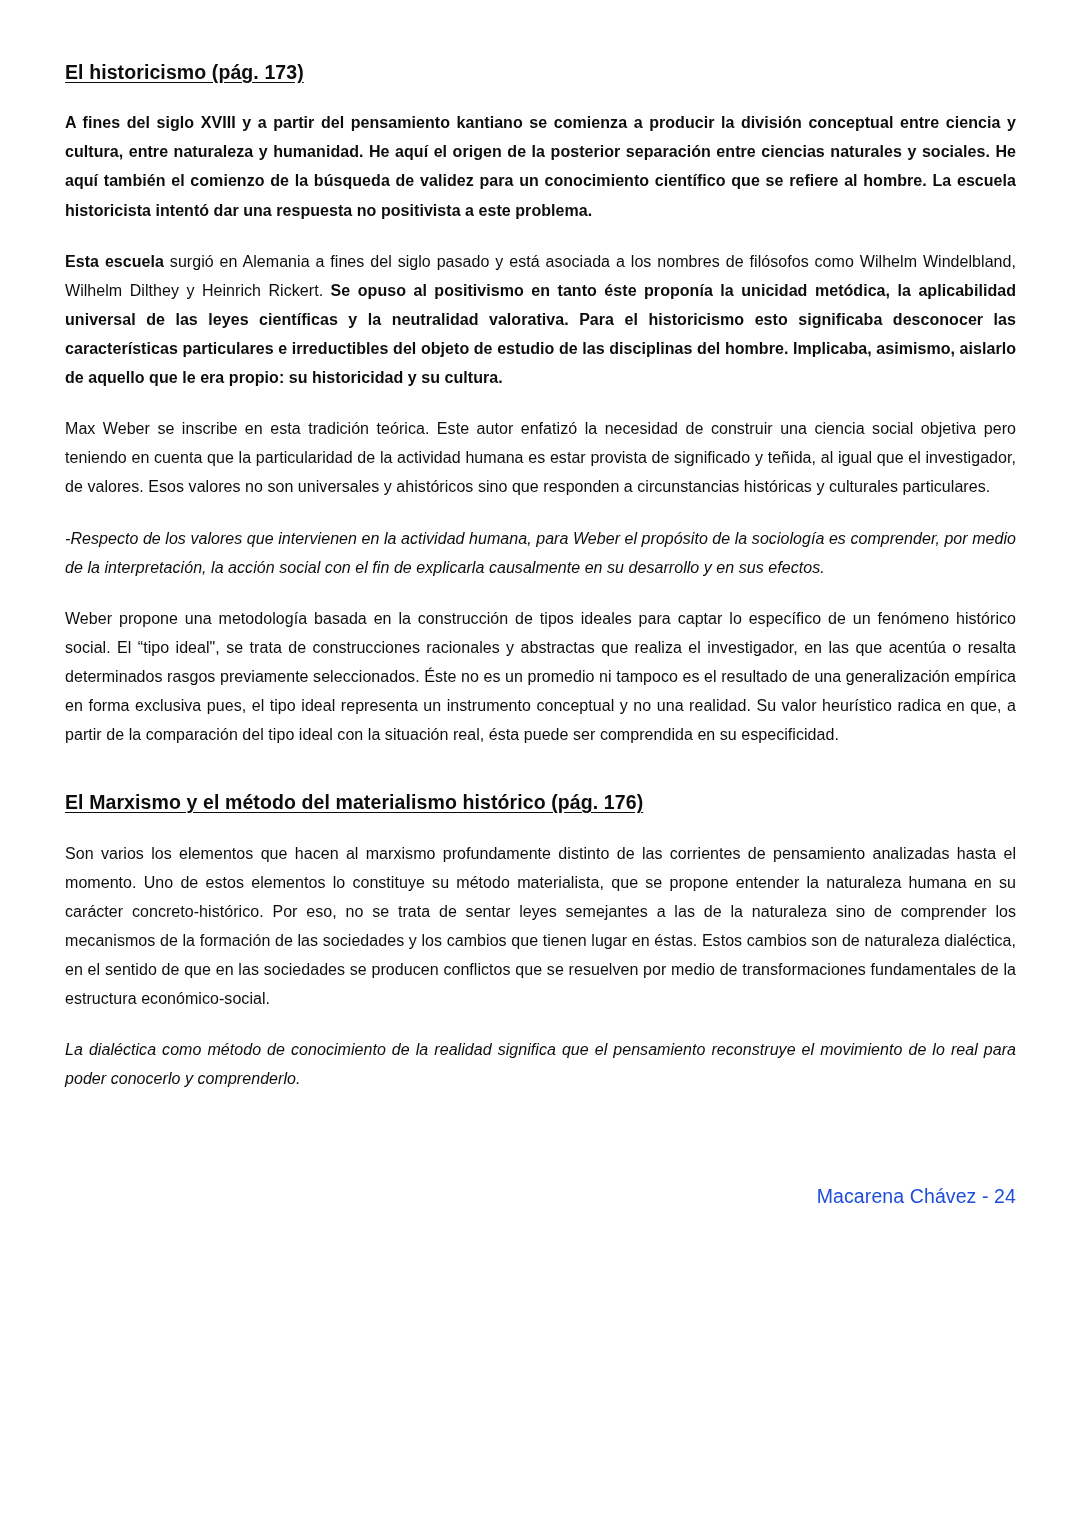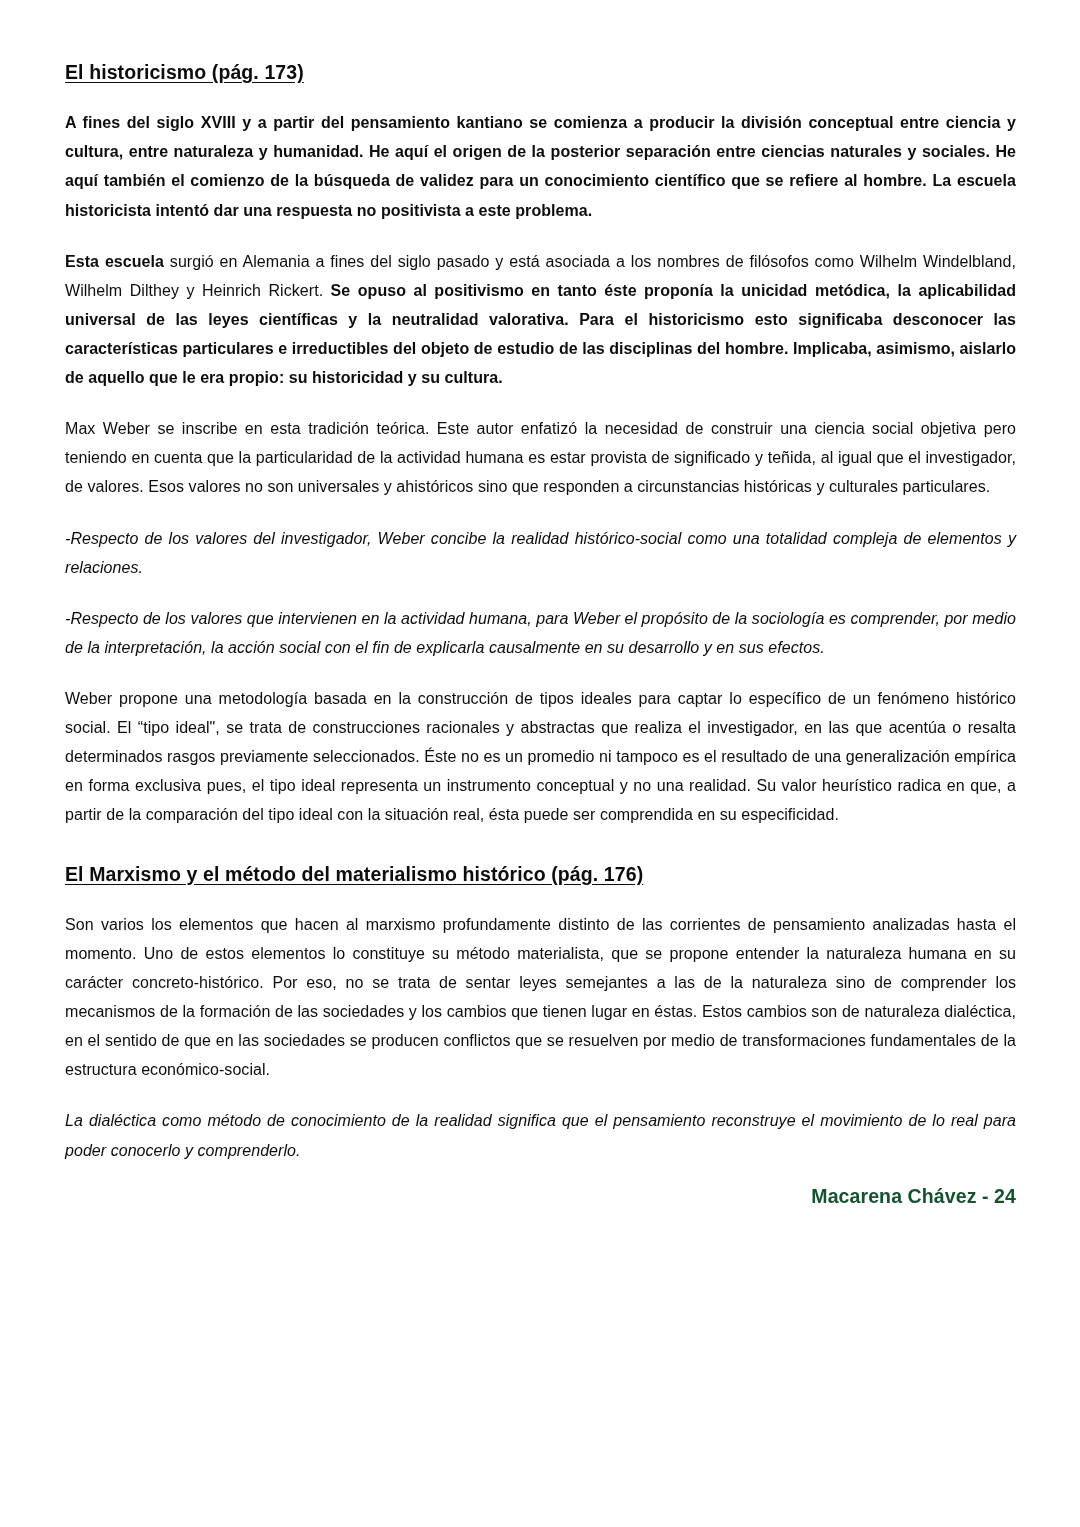--- a/index.html
+++ b/index.html
@@ -27,21 +27,21 @@
     font-size: 19.5px;
     font-weight: bold;
     line-height: 1.45;
     margin: 0 0 22px 0;
     padding: 0;
     text-decoration: underline;
     text-underline-offset: 3px;
     letter-spacing: 0.1px;
   }
   h2.section-heading.second {
-    margin-top: 30px;
+    margin-top: 39px;
   }
   p.para {
     font-size: 16px;
     line-height: 1.82;
     margin: 0 0 22px 0;
     padding: 0;
     text-align: justify;
     text-justify: inter-word;
     letter-spacing: 0.05px;
   }
@@ -56,23 +56,22 @@
   p.para.all-italic { font-style: italic; }
 
   .footer {
     position: absolute;
     left: 65px;
     right: 64px;
     bottom: 28px;
     text-align: right;
     font-size: 19.5px;
     line-height: 1.4;
-    color: #14532d;
+    color: #1d4ed8;
     letter-spacing: 0.1px;
-    font-weight: bold;
   }
 </style>
 </head>
 <body>
 
 <div class="page">
 
   <div class="doc-body">
 
     <h2 class="section-heading">El historicismo (pág. 173)</h2>
@@ -82,23 +81,20 @@
     </p>
 
     <p class="para">
       <span class="b">Esta escuela</span><span class="r"> surgió en Alemania a fines del siglo pasado y está asociada a los nombres de filósofos como Wilhelm Windelbland, Wilhelm Dilthey y Heinrich Rickert. </span><span class="b">Se opuso al positivismo en tanto éste proponía la unicidad metódica, la aplicabilidad universal de las leyes científicas y la neutralidad valorativa. Para el historicismo esto significaba desconocer las características particulares e irreductibles del objeto de estudio de las disciplinas del hombre. Implicaba, asimismo, aislarlo de aquello que le era propio: su historicidad y su cultura.</span>
     </p>
 
     <p class="para">
       <span class="r">Max Weber se inscribe en esta tradición teórica. Este autor enfatizó la necesidad de construir una ciencia social objetiva pero teniendo en cuenta que la particularidad de la actividad humana es estar provista de significado y teñida, al igual que el investigador, de valores. Esos valores no son universales y ahistóricos sino que responden a circunstancias históricas y culturales particulares.</span>
     </p>
 
-    <p class="para all-italic">
-      <span class="i">-Respecto de los valores del investigador, Weber concibe la realidad histórico-social como una totalidad compleja de elementos y relaciones.</span>
-    </p>
 
     <p class="para all-italic">
       <span class="i">-Respecto de los valores que intervienen en la actividad humana, para Weber el propósito de la sociología es comprender, por medio de la interpretación, la acción social con el fin de explicarla causalmente en su desarrollo y en sus efectos.</span>
     </p>
 
     <p class="para">
       <span class="r">Weber propone una metodología basada en la construcción de tipos ideales para captar lo específico de un fenómeno histórico social. El “tipo ideal", se trata de construcciones racionales y abstractas que realiza el investigador, en las que acentúa o resalta determinados rasgos previamente seleccionados. Éste no es un promedio ni tampoco es el resultado de una generalización empírica en forma exclusiva pues, el tipo ideal representa un instrumento conceptual y no una realidad. Su valor heurístico radica en que, a partir de la comparación del tipo ideal con la situación real, ésta puede ser comprendida en su especificidad.</span>
     </p>
 
     <h2 class="section-heading second">El Marxismo y el método del materialismo histórico (pág. 176)</h2>

